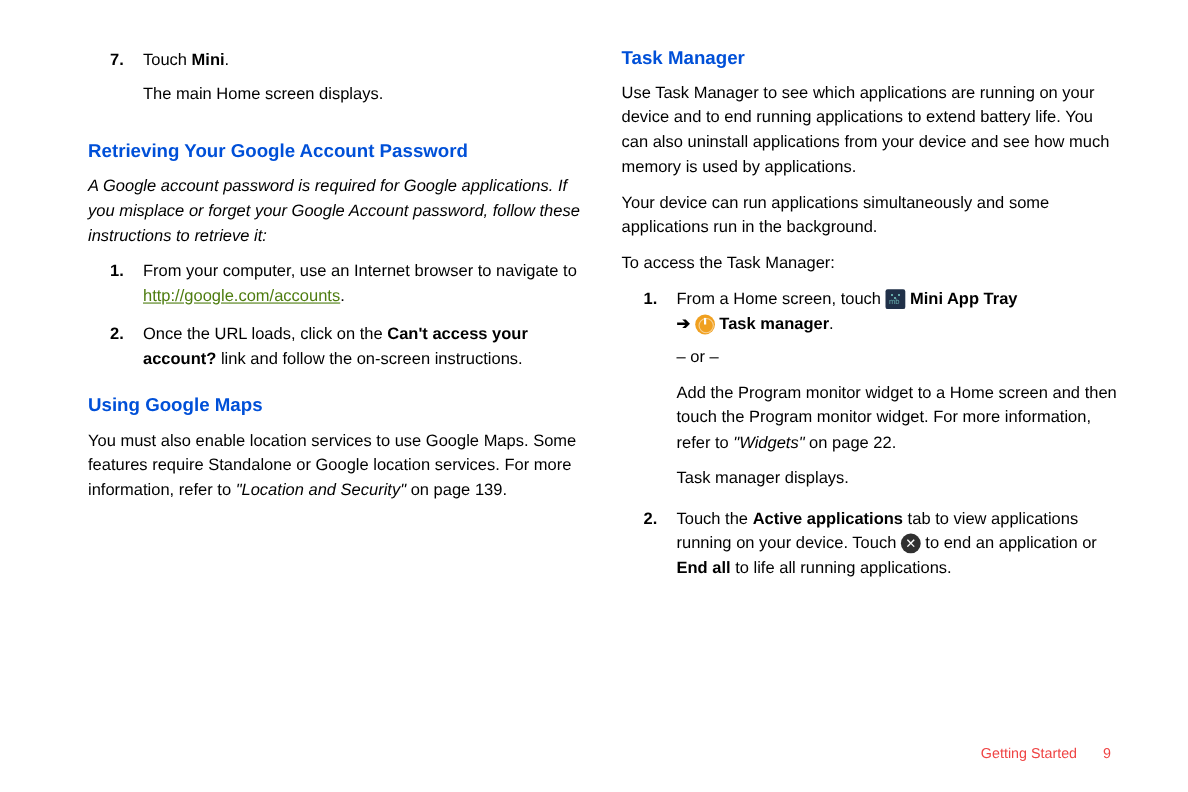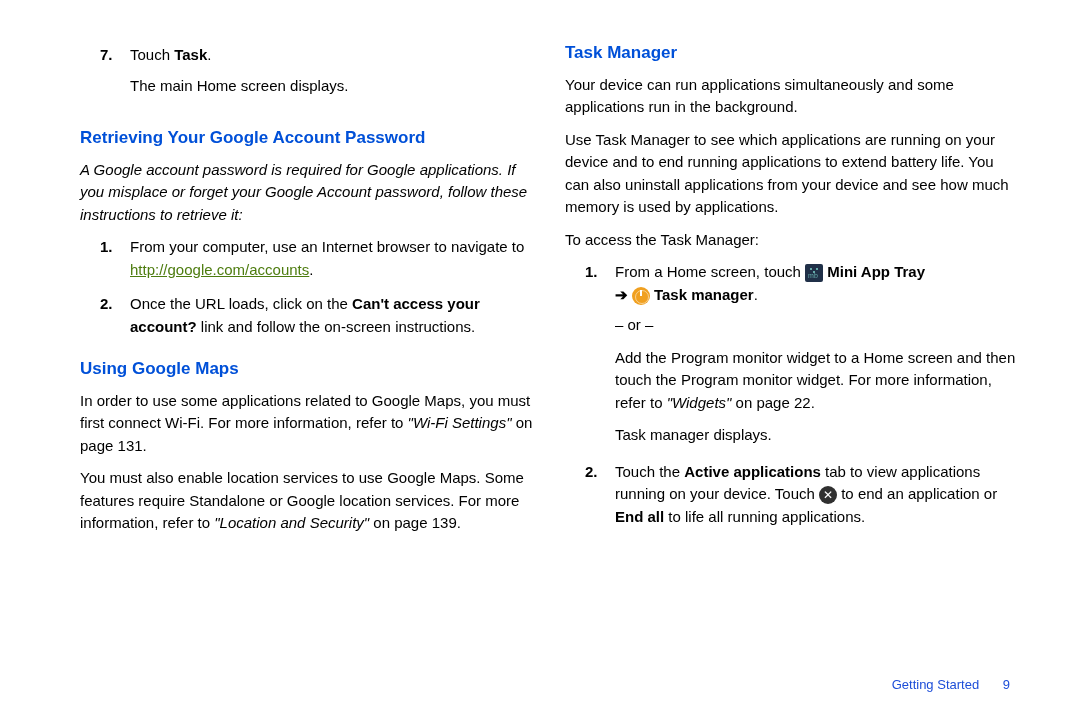--- a/index.html
+++ b/index.html
@@ -21,33 +21,33 @@
     background:
       radial-gradient(circle at 2px 2px, #6aa 1px, transparent 1px),
       radial-gradient(circle at 8px 2px, #6aa 1px, transparent 1px),
       radial-gradient(circle at 5px 5px, #6aa 1px, transparent 1px);
   }
   .icon-task { display:inline-block; width:18px; height:18px; background:#f0a020; border-radius:50%; vertical-align:middle; position:relative; }
   .icon-task::after { content:""; position:absolute; top:3px; left:8px; width:2px; height:6px; background:#fff; transform-origin:bottom; }
   .icon-task::before { content:""; position:absolute; top:3px; left:3px; width:12px; height:12px; border:1px solid rgba(255,255,255,.5); border-radius:50%;}
   .icon-close { display:inline-block; width:18px; height:18px; background:#303030; border-radius:50%; color:#fff; vertical-align:middle; text-align:center; line-height:18px; font-size:12px; }
   .arrow { font-weight:bold; }
-  .footer { position:absolute; bottom:28px; right:70px; font-size:13px; color:#1d4ed8; }
+  .footer { position:absolute; bottom:28px; right:70px; font-size:13px; color:#ef4444; }
   .footer .sec { margin-right:20px; }
 </style>
 </head>
 <body>
 
 <div class="page">
   <div class="col">
 
     <div class="ol-item">
       <div class="ol-num">7.</div>
       <div class="ol-body">
-        <span>Touch </span><b>Task</b><span>.</span>
+        <span>Touch </span><b>Mini</b><span>.</span>
         <div class="para">The main Home screen displays.</div>
       </div>
     </div>
 
     <h2>Retrieving Your Google Account Password</h2>
     <div class="para indent">A Google account password is required for Google applications. If you misplace or forget your Google Account password, follow these instructions to retrieve it:</div>
 
     <div class="ol-item">
       <div class="ol-num">1.</div>
       <div class="ol-body">
@@ -57,31 +57,28 @@
 
     <div class="ol-item" style="margin-top:12px">
       <div class="ol-num">2.</div>
       <div class="ol-body">
         <span>Once the URL loads, click on the </span><b>Can't access your account?</b><span> link and follow the on-screen instructions.</span>
       </div>
     </div>
 
     <h2>Using Google Maps</h2>
     <div class="para">
-      <span>In order to use some applications related to Google Maps, you must first connect Wi-Fi. For more information, refer to </span><span class="italic">"Wi-Fi Settings"</span><span>  on page 131.</span>
-    </div>
-    <div class="para">
       <span>You must also enable location services to use Google Maps. Some features require Standalone or Google location services. For more information, refer to </span><span class="italic">"Location and Security"</span><span>  on page 139.</span>
     </div>
   </div>
 
   <div class="col">
     <h2 style="margin-top:0">Task Manager</h2>
+    <div class="para">Use Task Manager to see which applications are running on your device and to end running applications to extend battery life. You can also uninstall applications from your device and see how much memory is used by applications.</div>
     <div class="para">Your device can run applications simultaneously and some applications run in the background.</div>
-    <div class="para">Use Task Manager to see which applications are running on your device and to end running applications to extend battery life. You can also uninstall applications from your device and see how much memory is used by applications.</div>
     <div class="para">To access the Task Manager:</div>
 
     <div class="ol-item">
       <div class="ol-num">1.</div>
       <div class="ol-body">
         <span>From a Home screen, touch </span>
         <span class="icon-apps"></span>
         <b> Mini App Tray</b><br>
         <span class="arrow"> ➔ </span>
         <span class="icon-task"></span>

